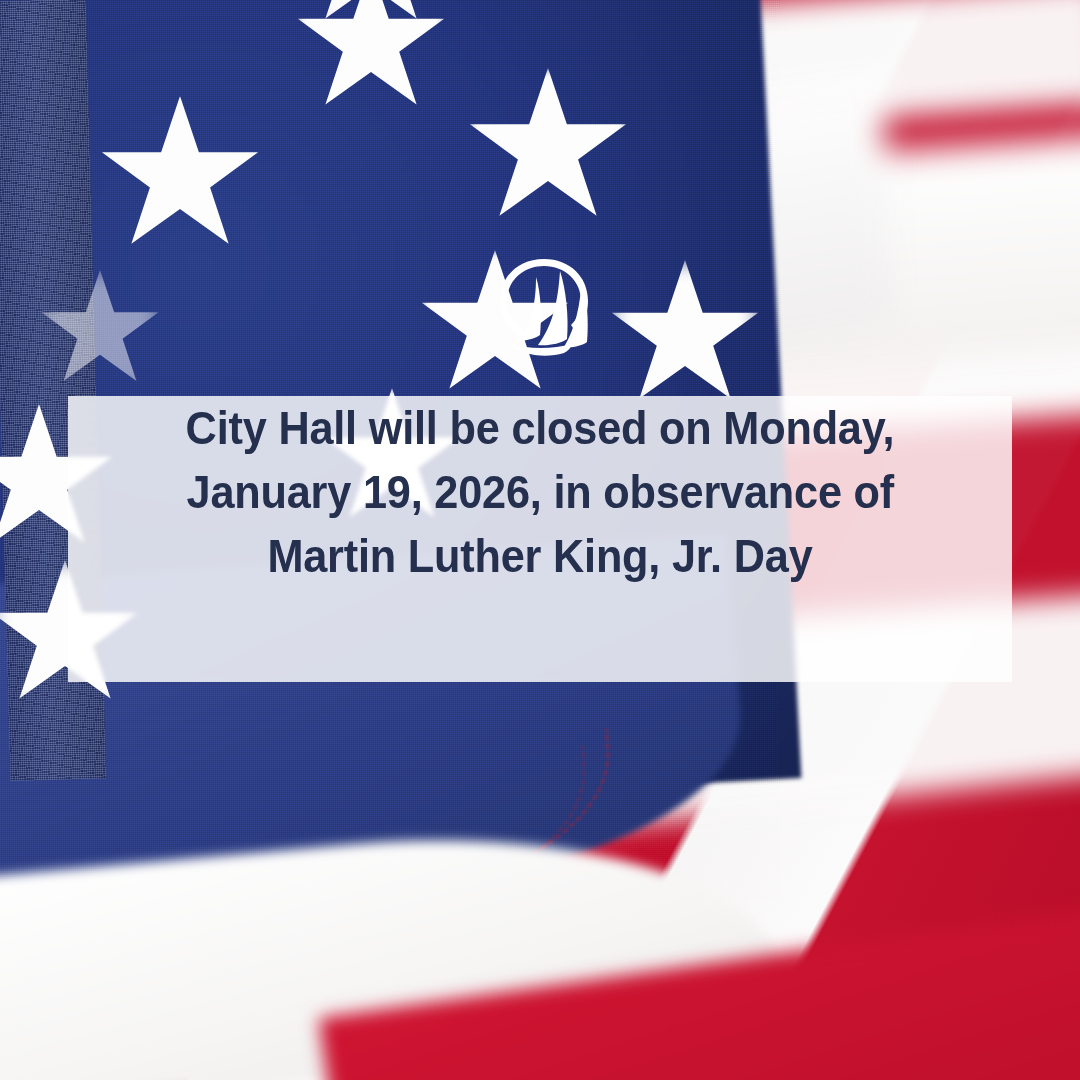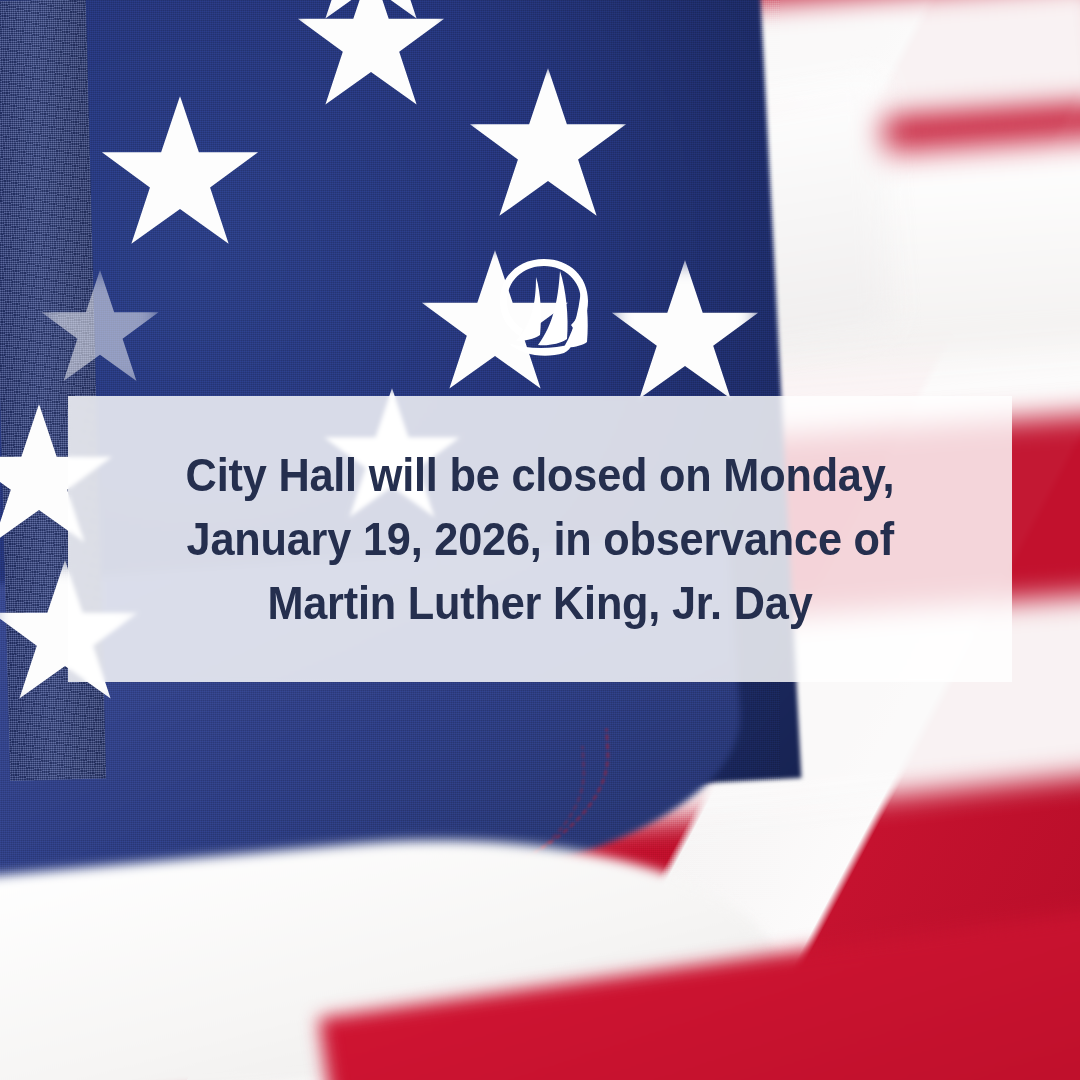--- a/index.html
+++ b/index.html
@@ -173,21 +173,20 @@
   .text-panel {
     position: absolute;
     left: 68px;
     top: 396px;
     width: 944px;
     height: 286px;
     background: rgba(255,255,255,.82);
     display: flex;
     flex-direction: column;
     align-items: center;
-    justify-content: center;
     backdrop-filter: blur(2px);
   }
   .headline {
     margin: 0;
     color: #252f4e;
     font-family: "Liberation Sans", sans-serif;
     font-weight: bold;
     font-size: 46px;
     line-height: 64px;
     text-align: center;

